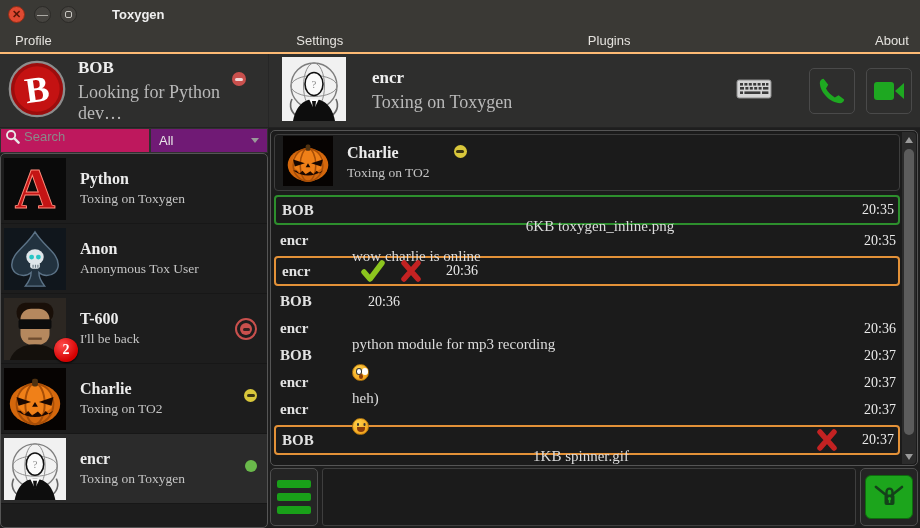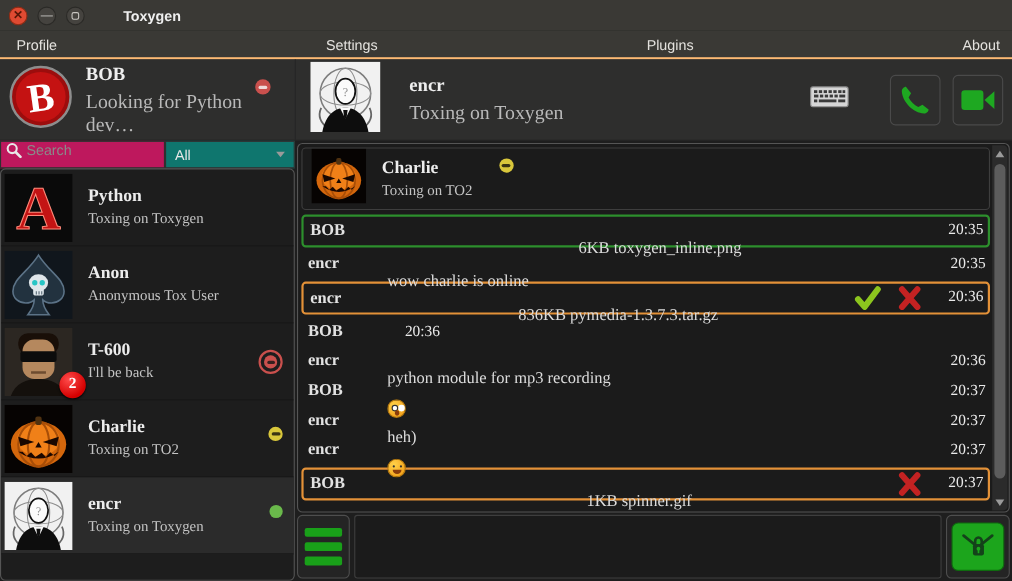--- a/index.html
+++ b/index.html
@@ -39,21 +39,21 @@
   
   .main { flex:1; display:flex; min-height:0; }
 
   
   .sidebar { width:268px; flex:none; display:flex; flex-direction:column; background:#1e1e1e; }
   .search-row { height:25px; display:flex; flex:none; }
   .search-box { width:150px; background:#be185d; border:1px solid #303030; display:flex; align-items:flex-start; padding:0 4px; }
   .search-box input { flex:1; background:transparent; border:none; outline:none; color:#ddd;
                       font-size:13px; margin-left:4px; width:100px; }
   .search-box input::placeholder { color:#8a8a8a; }
-  .filter-dd { flex:1; background:#0f766e; border:1px solid #303030; display:flex; align-items:center;
+  .filter-dd { flex:1; background:#701a75; border:1px solid #303030; display:flex; align-items:center;
                padding:0 8px; color:#e8e8e8; font-size:13px; cursor:pointer; }
   .dd-caret { margin-left:auto; width:0; height:0; border-left:4px solid transparent;
               border-right:4px solid transparent; border-top:5px solid #9a9a9a; }
   .contact-list { flex:1; border:1px solid #555; border-radius:5px; background:#1d1d1d; overflow:hidden; }
   .contact-row { height:70px; display:flex; align-items:center; position:relative;
                  border-bottom:1px solid #171717; cursor:pointer; }
   .contact-row.selected { background:#2b2b2b; }
   .c-avatar { width:62px; height:62px; margin-left:3px; position:relative; flex:none; }
   .c-texts { margin-left:14px; }
   .c-name { font-family:"Liberation Serif", serif; font-weight:bold; font-size:16px; color:#ececec; }
@@ -361,21 +361,20 @@
               <span class="msg-text">6KB toxygen_inline.png</span>
               <span class="msg-time">20:35</span>
             </div>
             <div class="msg-row">
               <span class="msg-sender">encr</span>
               <span class="msg-text">wow charlie is online</span>
               <span class="msg-time">20:35</span>
             </div>
             <div class="msg-row file pending">
               <span class="msg-sender">encr</span>
-              <span class="msg-text">836KB pymedia-1.3.7.3.tar.gz</span>
               <span class="msg-actions">
                 <span class="msg-action">
                   <svg width="28" height="24" viewBox="0 0 24 24">
                     <path d="M3 13 l6 7 L21 4" stroke="#8cc51e" stroke-width="5.5" fill="none" stroke-linecap="round" stroke-linejoin="round"></path>
                   </svg>
                 </span>
                 <span class="msg-action">
                   <svg width="26" height="24" viewBox="0 0 24 24">
                     <path d="M5 4 L19 20 M19 4 L5 20" stroke="#c32222" stroke-width="5.5" stroke-linecap="round"></path>
                   </svg>

